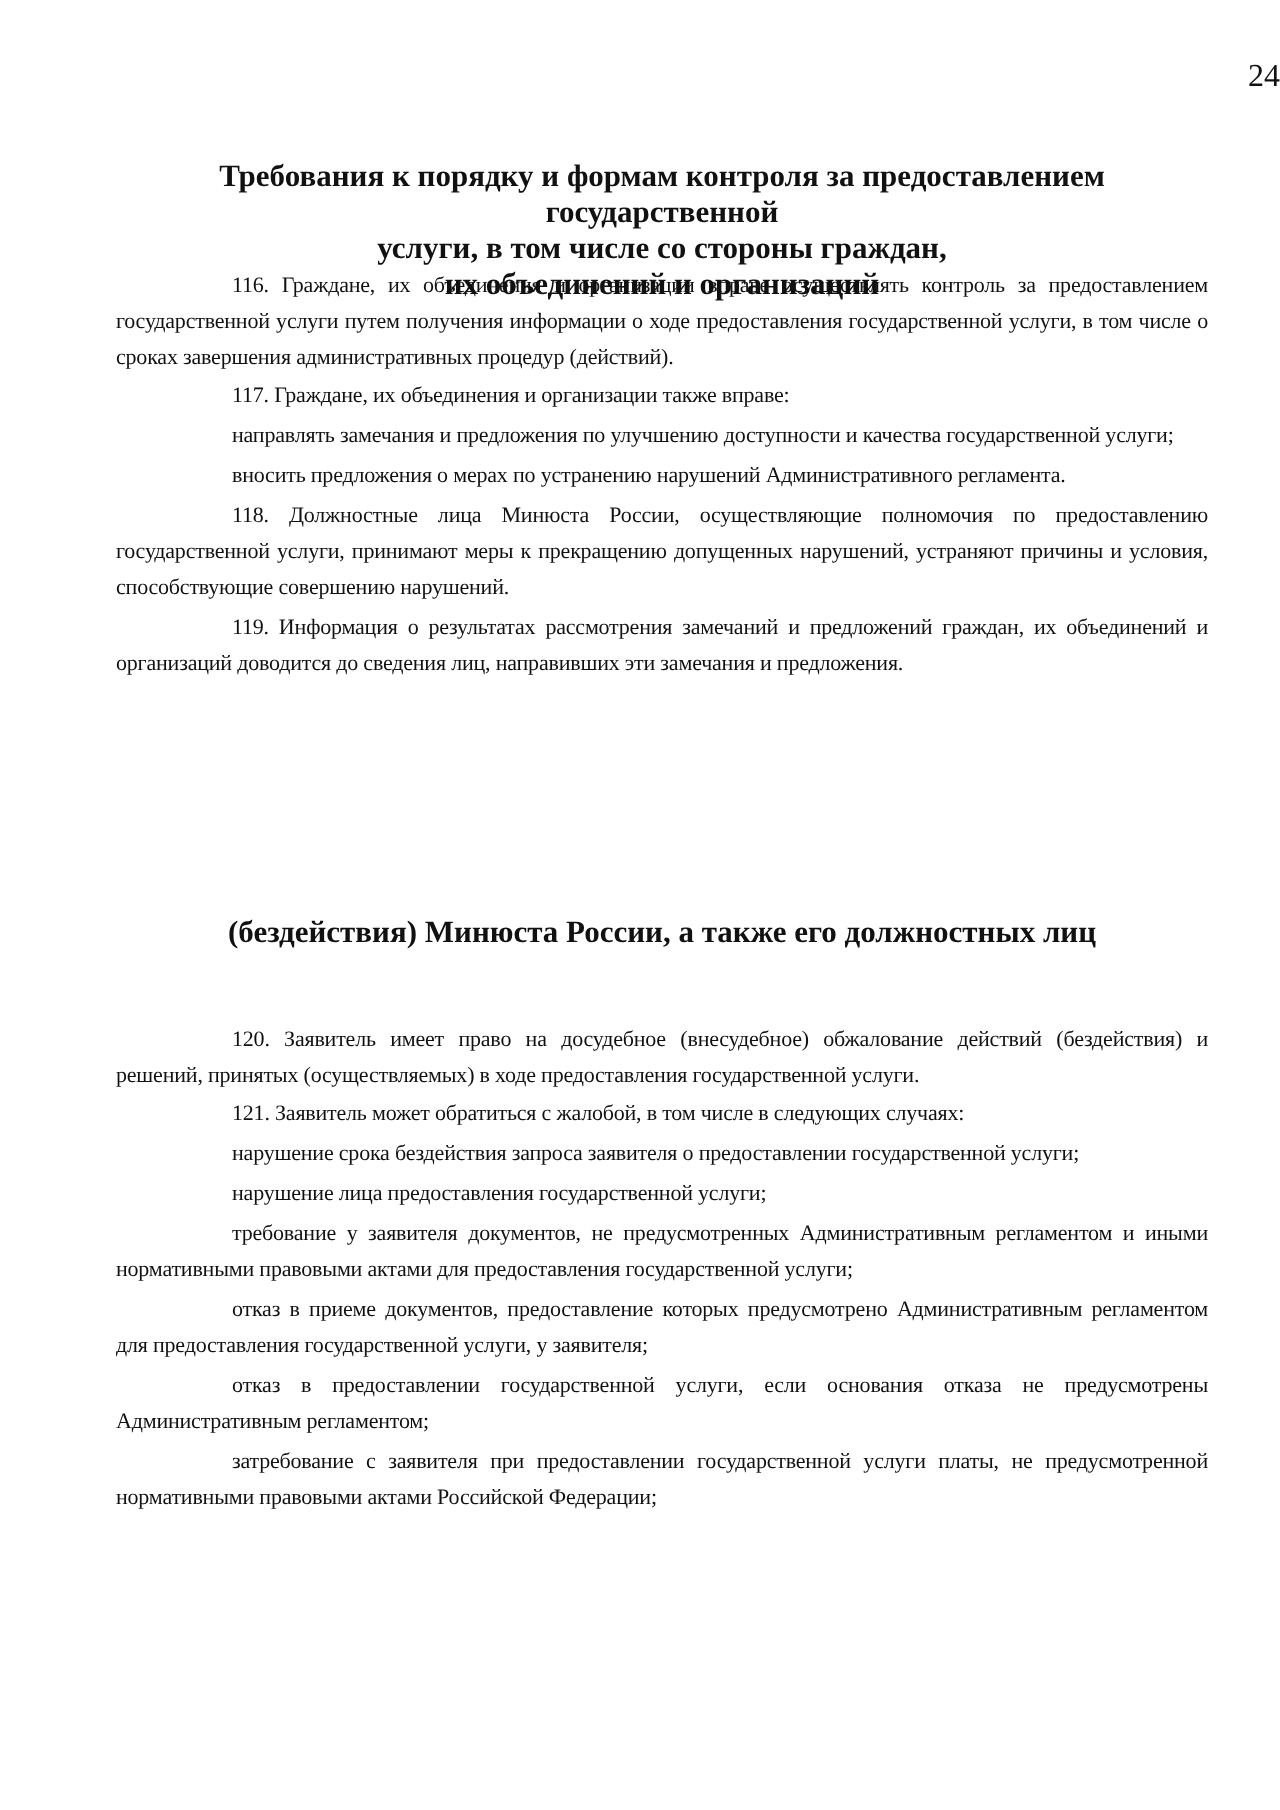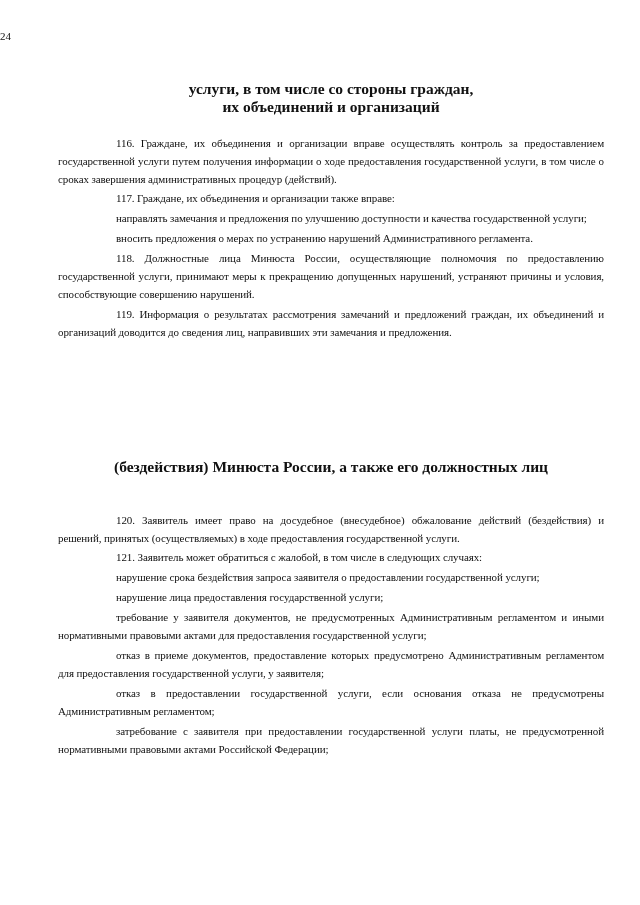--- a/index.html
+++ b/index.html
@@ -3,21 +3,21 @@
   <meta charset="utf-8">
   <style>
     html, body { margin: 0; padding: 0; background: #ffffff; }
     body {
       width: 640px; height: 905px; position: relative; overflow: hidden;
       font-family: "Liberation Serif", "DejaVu Serif", serif;
       color: #111111;
     }
     .page-number {
       position: absolute; top: 30px; left: 0; width: 640px;
-      text-align: left; font-size: 11px;
+      text-align: right; font-size: 16px;
     }
     .content {
       position: absolute; left: 57px; width: 548px; top: 0;
     }
     .heading {
       font-weight: bold; text-align: center; font-size: 15.5px; line-height: 18px;
       margin: 0;
     }
     .p {
       font-size: 11px; line-height: 18px; text-align: justify; margin: 1px;
@@ -30,20 +30,21 @@
     #h2 { position: absolute; top: 458px; width: 548px; }
     #block2 { position: absolute; top: 510px; width: 548px; }
   </style>
 </head>
 <body>
 
 <div class="page-number">24</div>
 
 <div class="content">
   <div id="h1" class="heading">
+    <div>Требования к порядку и формам контроля за предоставлением государственной</div>
     <div>услуги, в том числе со стороны граждан,</div>
     <div>их объединений и организаций</div>
   </div>
 
   <div id="block1">
     <p class="p">116. Граждане, их объединения и организации вправе осуществлять контроль за предоставлением государственной услуги путем получения информации о ходе предоставления государственной услуги, в том числе о сроках завершения административных процедур (действий).</p>
     <p class="p">117. Граждане, их объединения и организации также вправе:</p>
     <p class="p spaced">направлять замечания и предложения по улучшению доступности и качества государственной услуги;</p>
     <p class="p spaced">вносить предложения о мерах по устранению нарушений Административного регламента.</p>
     <p class="p spaced">118. Должностные лица Минюста России, осуществляющие полномочия по предоставлению государственной услуги, принимают меры к прекращению допущенных нарушений, устраняют причины и условия, способствующие совершению нарушений.</p>

